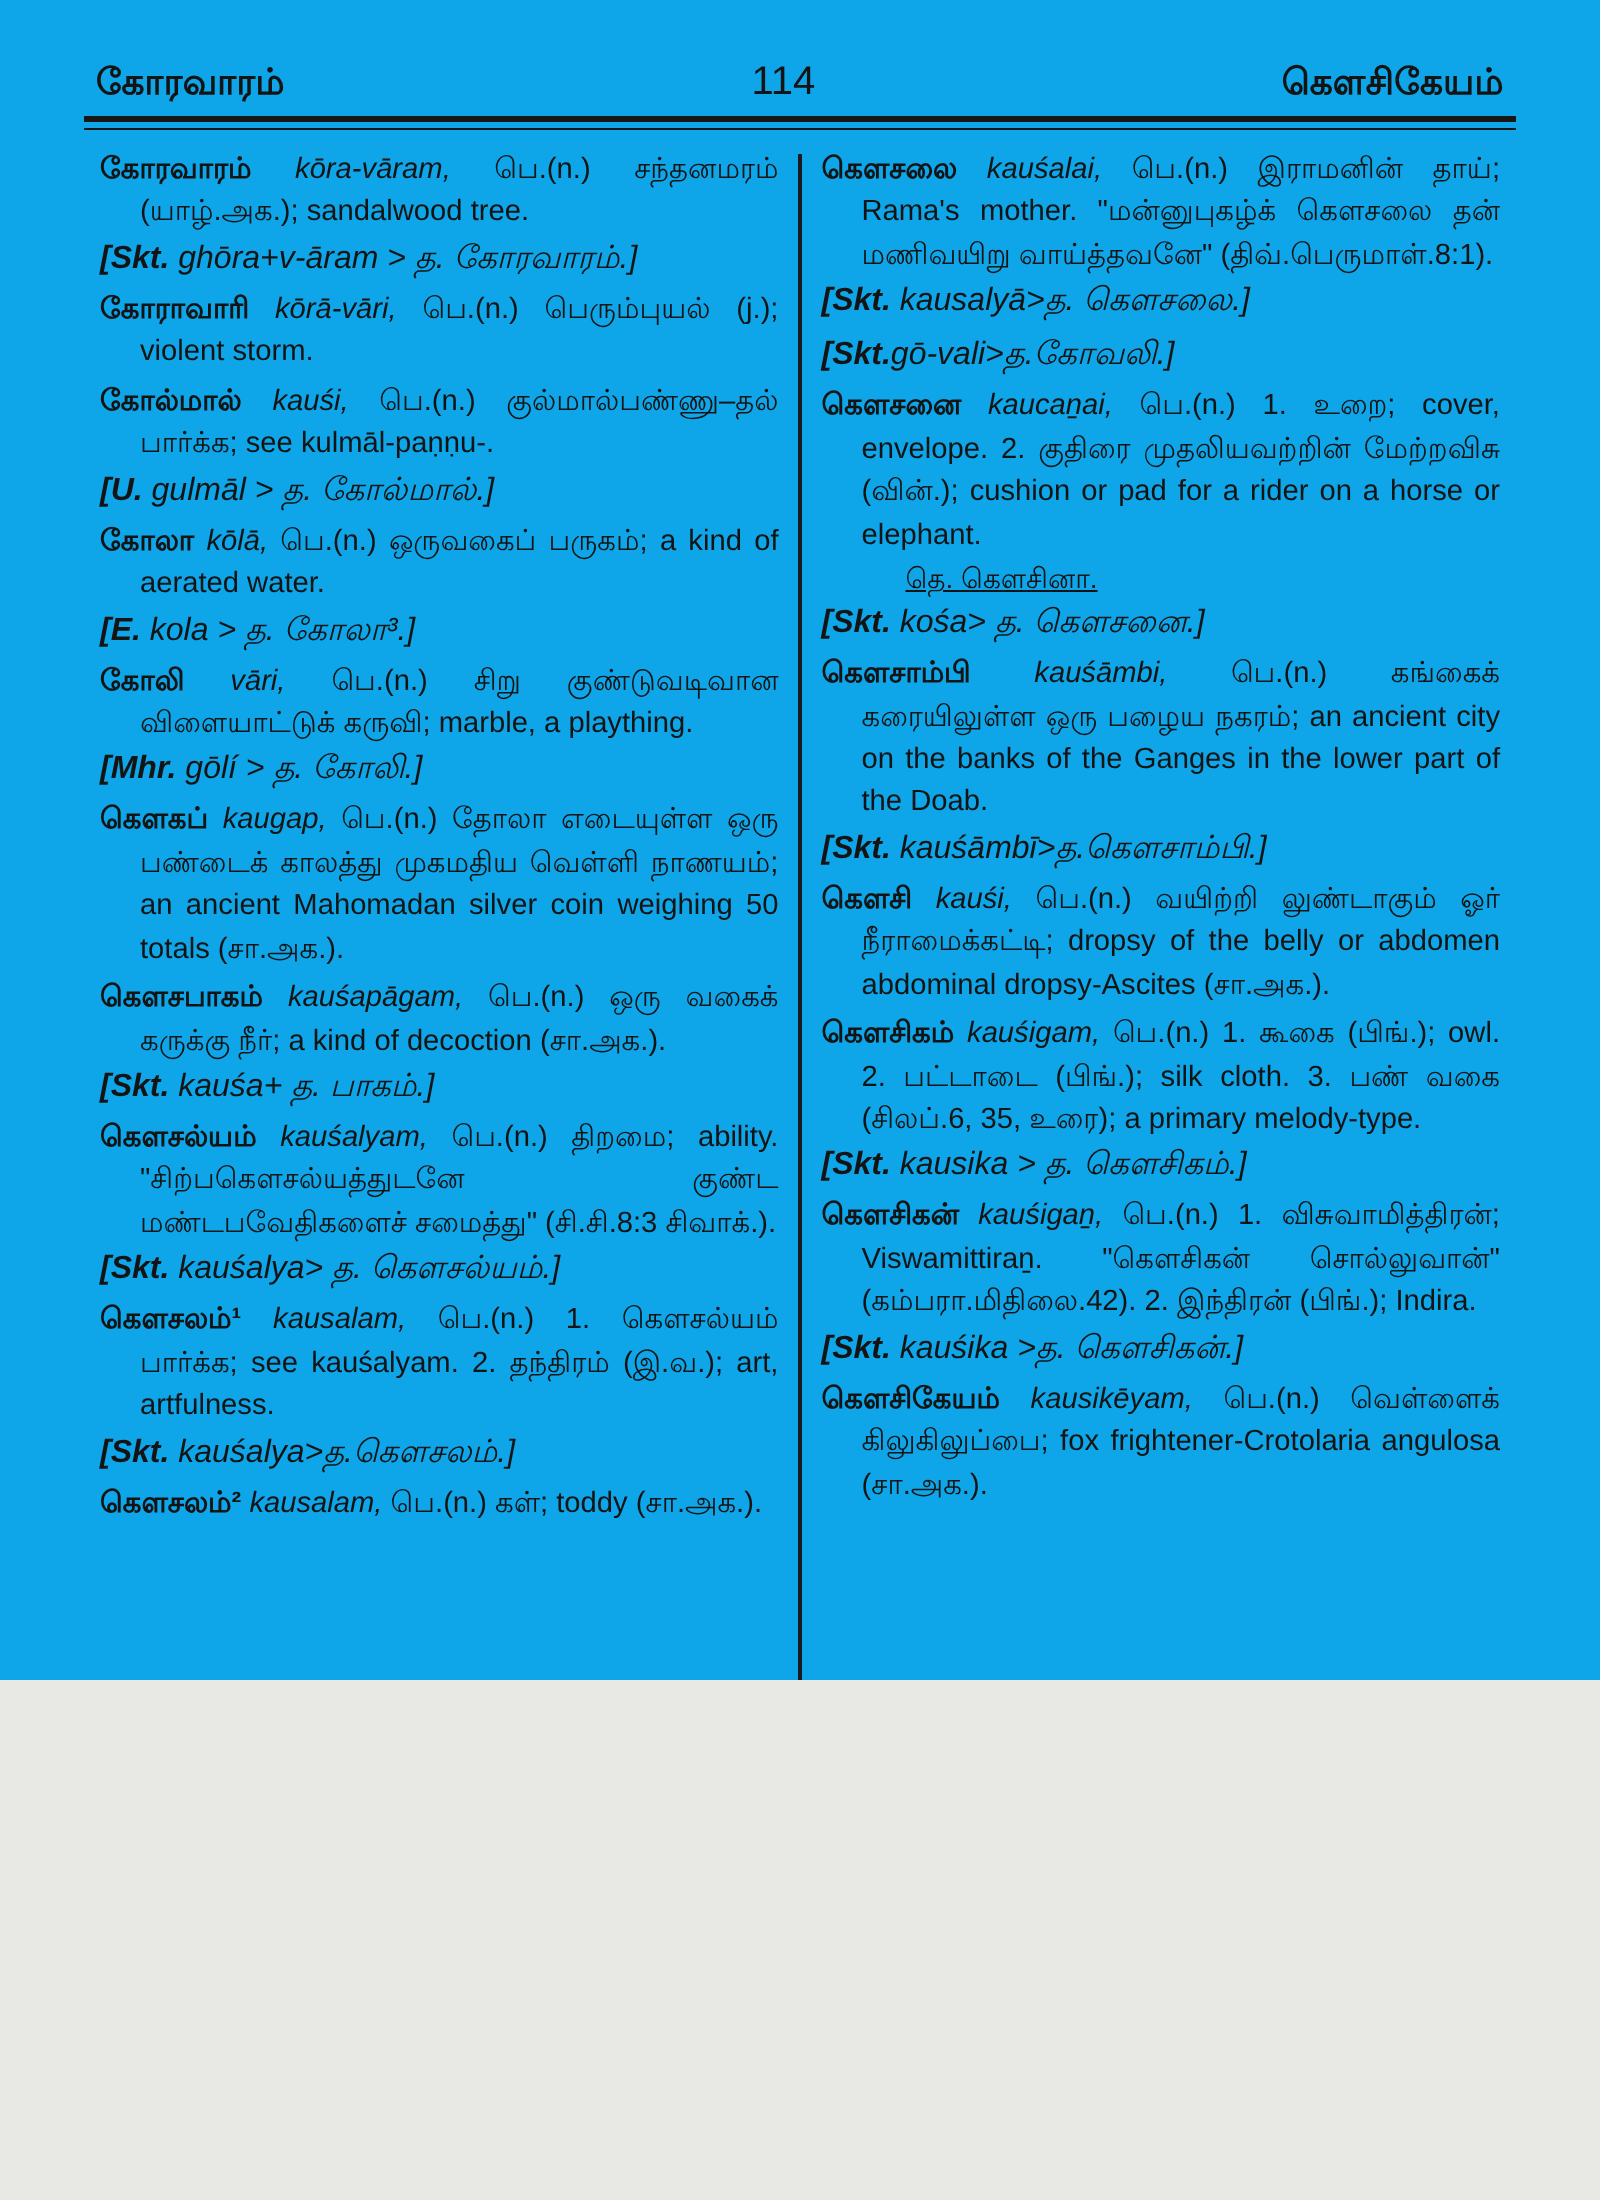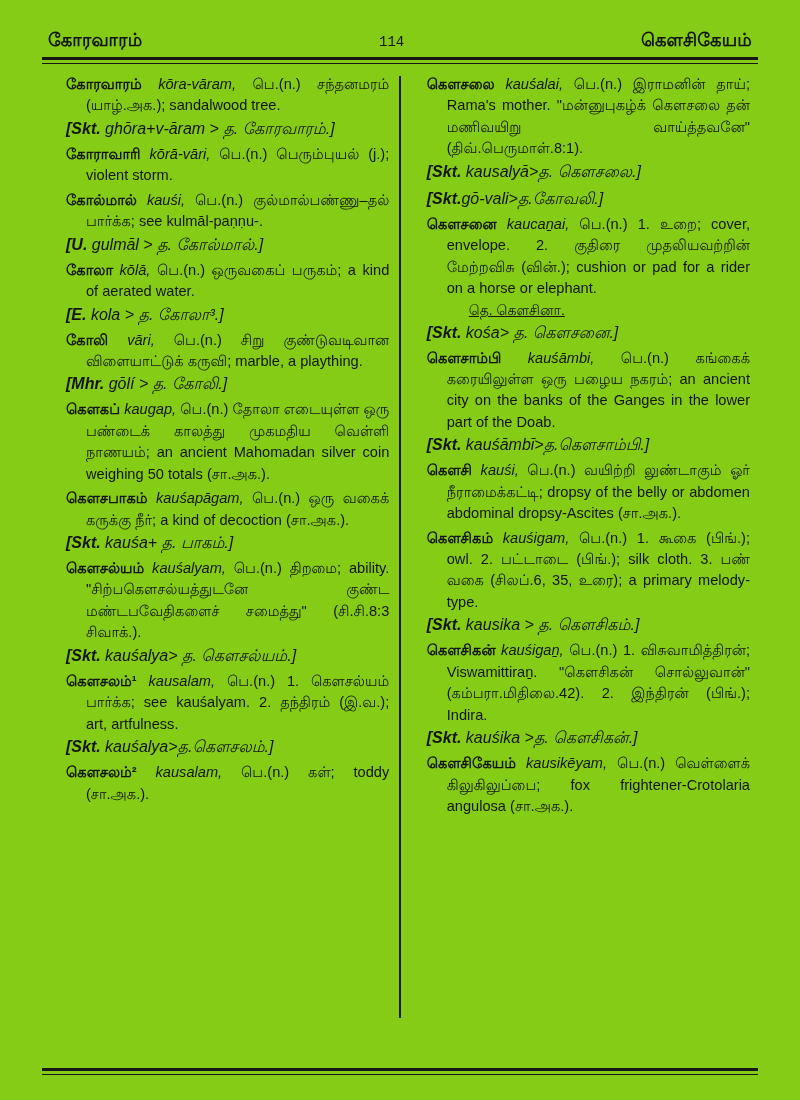--- a/index.html
+++ b/index.html
@@ -1,39 +1,39 @@
 <!DOCTYPE html>
 <html><head>
 <meta charset="utf-8">
 <style>
   html,body{margin:0;padding:0;background:#e8e8e4;}
   #page{
     position:relative;
-    width:800px;height:1100px;
-    background:#84cc16;
+    width:800px;height:840px;
+    background:#0ea5e9;
     color:#141414;
     font-family:"Liberation Sans","DejaVu Sans",sans-serif;
     box-sizing:border-box;
     padding:30px 42px 0 42px;
     overflow:hidden;
   }
   
   #header{
     display:flex;align-items:baseline;justify-content:space-between;
     padding:0 6px 4px 6px;
   }
   .guide-word{font-weight:bold;font-size:18px;letter-spacing:.2px;}
-  #page-number{font-family:Liberation Mono, monospace;font-size:14px;}
+  #page-number{font-family:Liberation Sans, sans-serif;font-size:20px;}
   .double-rule{height:3px;border-top:3px solid #171717;border-bottom:1.5px solid #171717;}
   
   #columns{display:flex;margin-top:8px;}
   .col{flex:1 1 0;min-width:0;padding:2px 8px 0 8px;}
   #column-divider{width:1.5px;background:#1a1a1a;margin:4px 2px 0 2px;height:942px;align-self:flex-start;}
   
-  .entry{margin:0 0 3px 16px;}
+  .entry{margin:0 0 3px 0;}
   .entry p{margin:0;}
   .body-text{
     font-size:14.6px;line-height:1.47;
     text-align:justify;
     padding-left:20px;text-indent:-20px;
   }
   .hw{font-weight:bold;}
   .tr{font-style:italic;}
   .note-line{font-size:14px;line-height:1.5;padding-left:42px;text-decoration:underline;}
   .etym-line{

